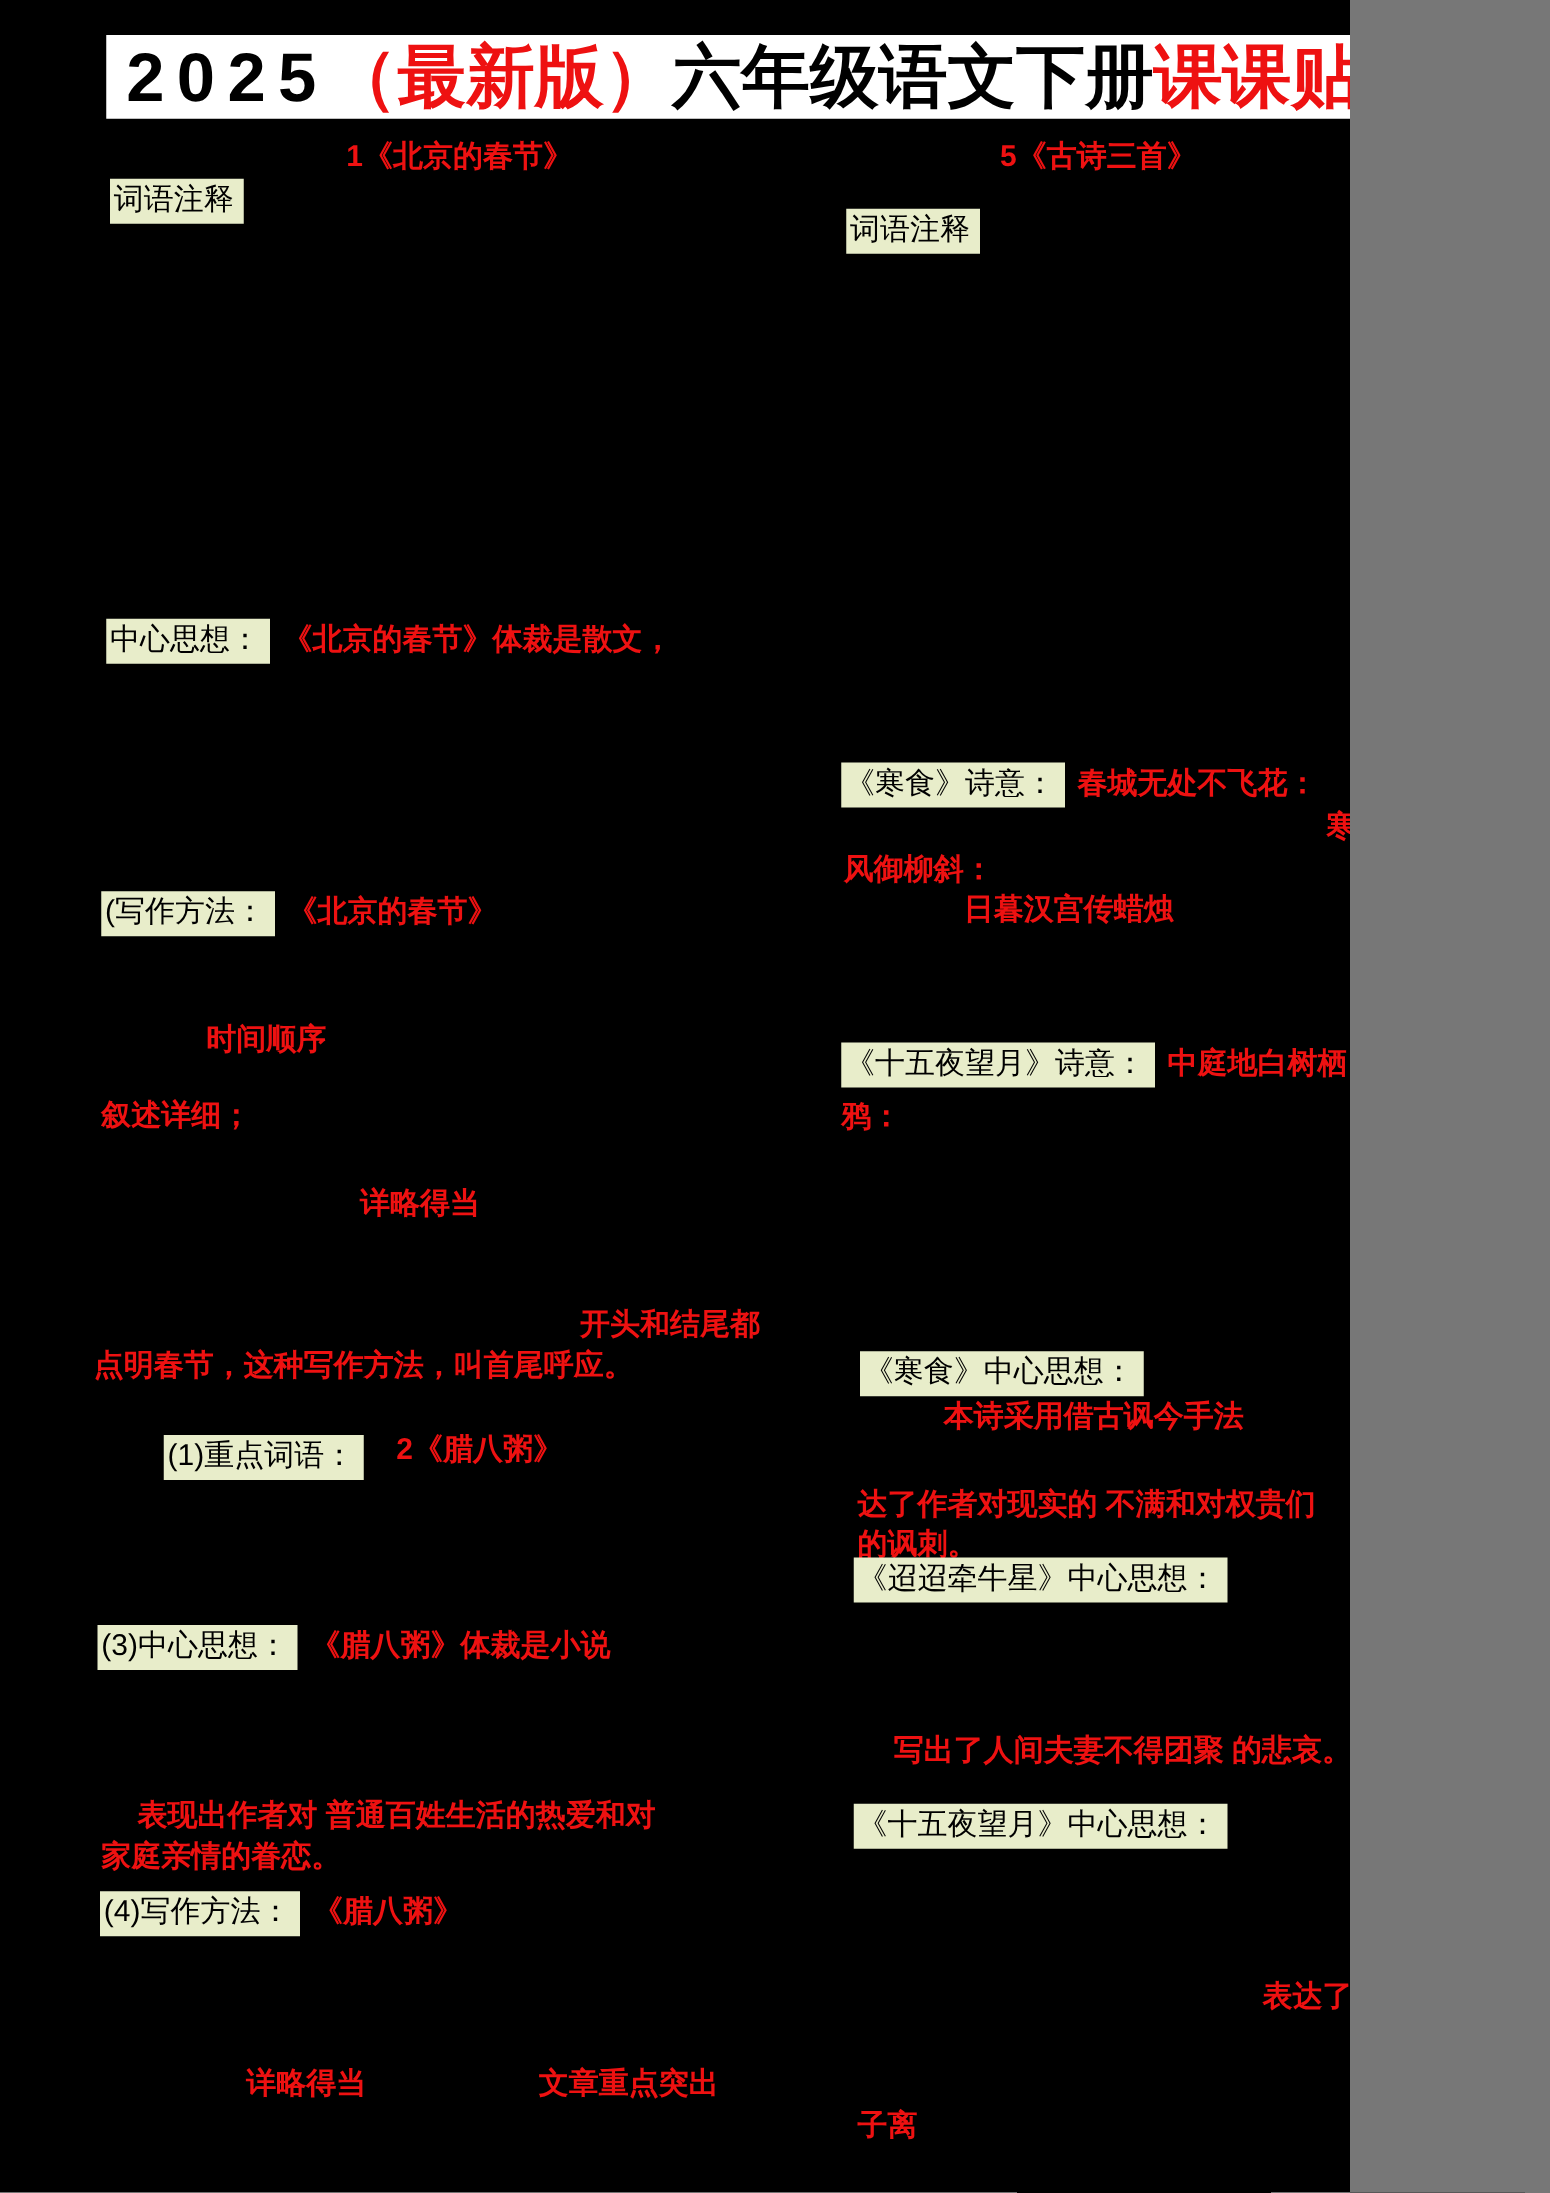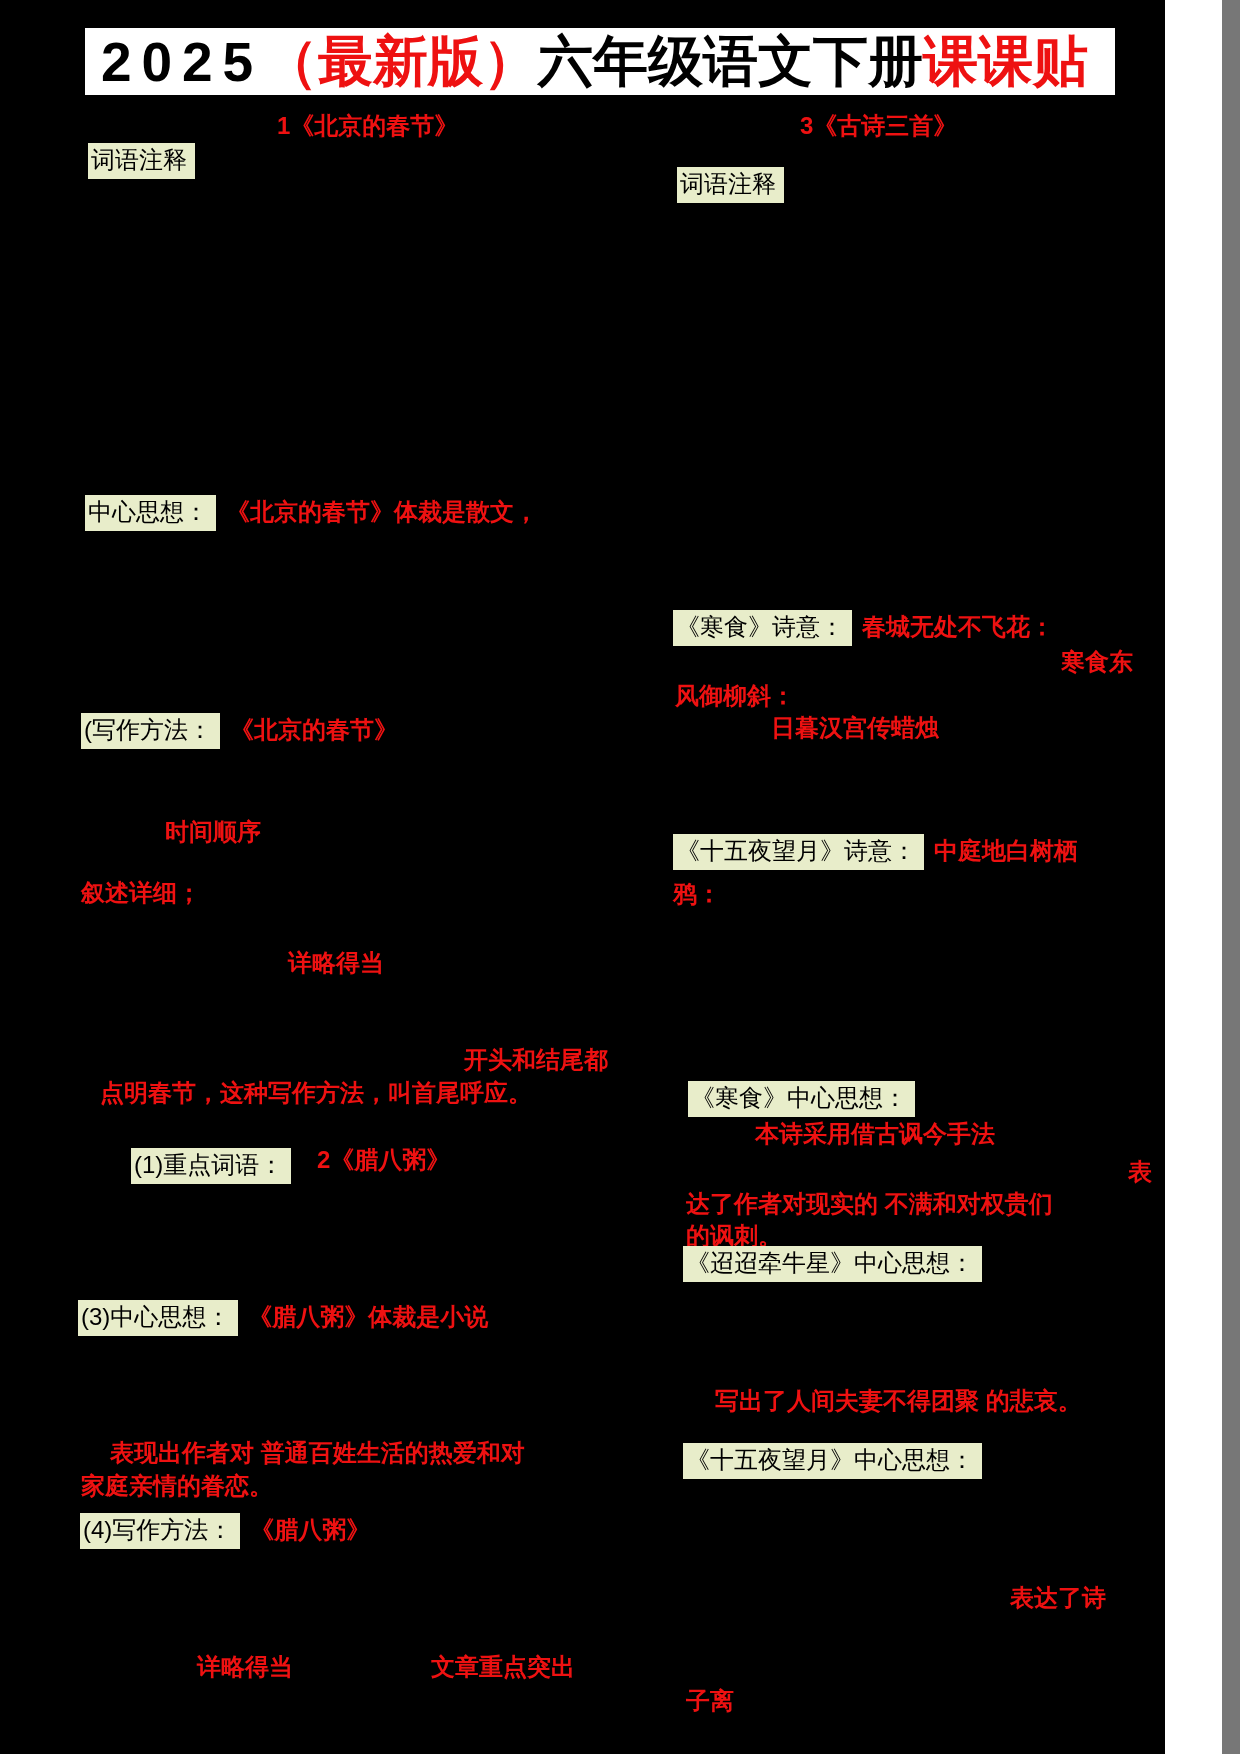--- a/index.html
+++ b/index.html
@@ -3,21 +3,21 @@
 <meta charset="utf-8">
 <style>
   :root{
     --red:#ee1111;
     --hl:#e8edca;
     --ink:#000000;
   }
   html,body{margin:0;padding:0;background:#777;}
   #page{
     position:relative;
-    width:1222px;height:1754px;
+    width:1080px;height:1754px;
     background:#ffffff;
     overflow:hidden;
     font-family:"Liberation Sans",sans-serif;
   }
   #ink-area{
     position:absolute;left:0;top:0;
     width:1165px;height:1754px;
     background:var(--ink);
   }
   .banner{
@@ -76,21 +76,21 @@
   </div>
 
   <div class="line red" style="left:165px;top:818px;">时间顺序</div>
 
   <div class="line red" style="left:81px;top:879px;">叙述详细；</div>
 
   <div class="line red" style="left:288px;top:949px;">详略得当</div>
 
   <div class="line red" style="left:464px;top:1046px;">开头和结尾都</div>
 
-  <div class="line red" style="left:100px;top:1079px;">点明春节，这种写作方法，叫首尾呼应。</div>
+  <div class="line red" style="left:75px;top:1079px;">点明春节，这种写作方法，叫首尾呼应。</div>
 
   <div class="line red" style="left:317px;top:1146px;">2《腊八粥》</div>
 
   <div class="line" style="left:87px;top:1148px;padding-left:44px;">
     <span class="chip">(1)重点词语：</span>
   </div>
 
   <div class="line" style="left:78px;top:1300px;">
     <span class="chip">(3)中心思想：</span><span class="gap"></span><span class="red">《腊八粥》体裁是小说</span>
   </div>
@@ -100,21 +100,21 @@
   <div class="line red" style="left:81px;top:1472px;">家庭亲情的眷恋。</div>
 
   <div class="line" style="left:80px;top:1513px;">
     <span class="chip">(4)写作方法：</span><span class="gap"></span><span class="red">《腊八粥》</span>
   </div>
 
   <div class="line red" style="left:197px;top:1653px;">详略得当</div>
 
   <div class="line red" style="left:431px;top:1653px;">文章重点突出</div>
 
-  <div class="line red" style="left:800px;top:112px;">3《古诗三首》</div>
+  <div class="line red" style="left:800px;top:112px;">5《古诗三首》</div>
 
   <div class="line" style="left:677px;top:167px;">
     <span class="chip">词语注释</span>
   </div>
 
   <div class="line" style="left:673px;top:610px;">
     <span class="chip">《寒食》诗意：</span><span class="gap"></span><span class="red">春城无处不飞花：</span>
   </div>
 
   <div class="line red" style="left:1061px;top:648px;">寒食东</div>

